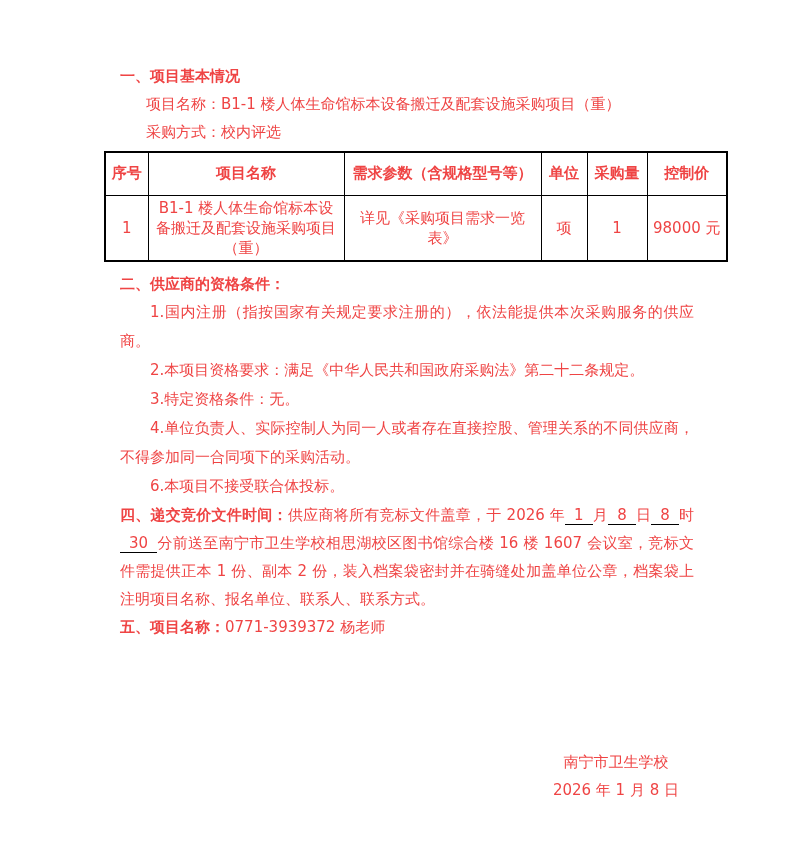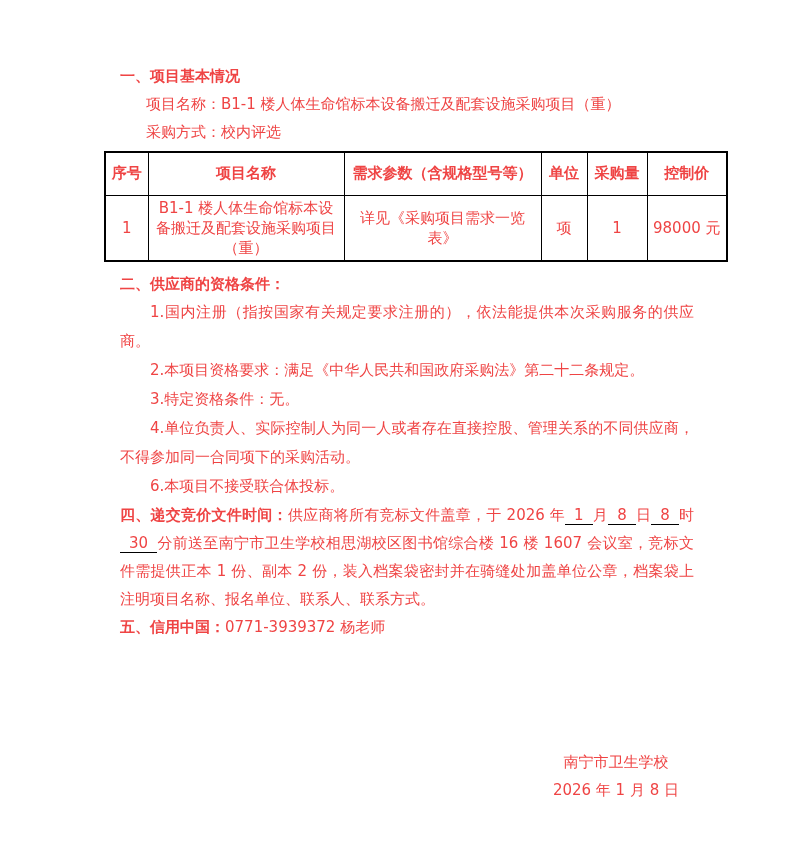--- a/index.html
+++ b/index.html
@@ -131,21 +131,21 @@
     <p class="heading">二、供应商的资格条件：</p>
     <p class="item">1.国内注册（指按国家有关规定要求注册的），依法能提供本次采购服务的供应商。</p>
     <p class="item">2.本项目资格要求：满足《中华人民共和国政府采购法》第二十二条规定。</p>
     <p class="item">3.特定资格条件：无。</p>
     <p class="item">4.单位负责人、实际控制人为同一人或者存在直接控股、管理关系的不同供应商，不得参加同一合同项下的采购活动。</p>
     <p class="item">6.本项目不接受联合体投标。</p>
 
 
     <p class="para"><span class="label">四、递交竞价文件时间：</span><span>供应商将所有竞标文件盖章，于 2026 年</span><span class="blank">1</span><span>月</span><span class="blank">8</span><span>日</span><span class="blank">8</span><span>时</span><span class="blank">30</span><span>分前送至南宁市卫生学校相思湖校区图书馆综合楼 16 楼 1607 会议室，竞标文件需提供正本 1 份、副本 2 份，装入档案袋密封并在骑缝处加盖单位公章，档案袋上注明项目名称、报名单位、联系人、联系方式。</span></p>
 
-    <p class="para"><span class="label">五、信用中国：</span><span>0771-3939372 杨老师</span></p>
+    <p class="para"><span class="label">五、项目名称：</span><span>0771-3939372 杨老师</span></p>
 
   </div>
 
   <div class="footer">
     <p>南宁市卫生学校</p>
     <p>2026 年 1 月 8 日</p>
   </div>
 </div>
 
 </body></html>

